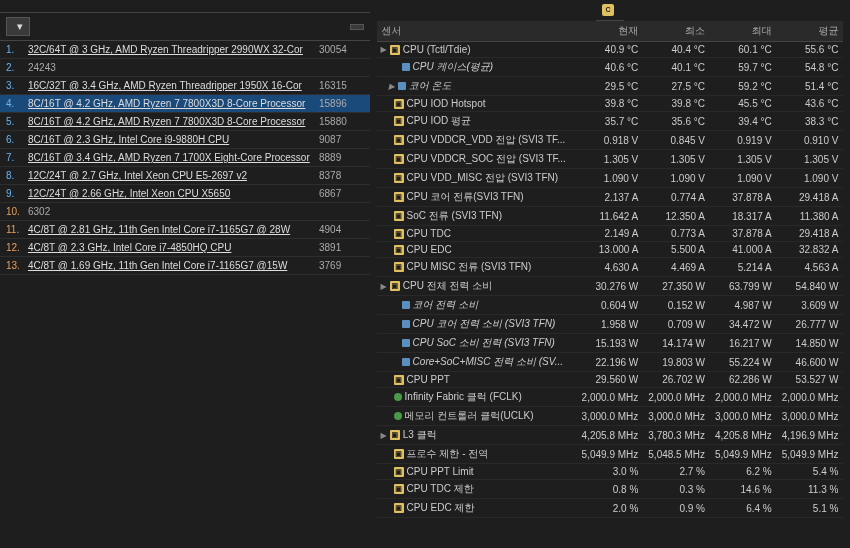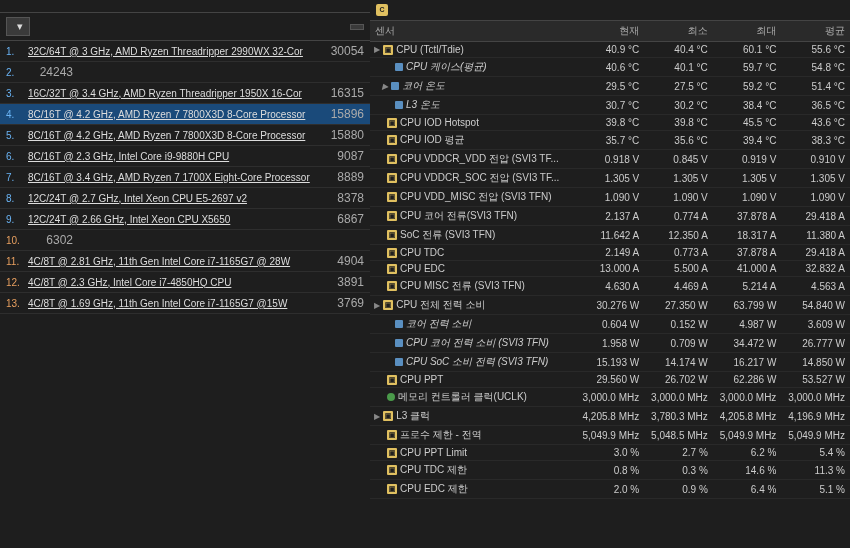--- a/index.html
+++ b/index.html
@@ -93,33 +93,33 @@
     .rank-label {
       flex: 1;
       font-size: 10px;
       white-space: nowrap;
       overflow: hidden;
       text-overflow: ellipsis;
       text-decoration: underline;
     }
 
     .rank-score {
-      font-size: 12px;
+      font-size: 10px;
       color: #aaa;
       min-width: 45px;
-      text-align: right;
     }
 
     
     .right-panel {
       flex: 1;
       background: #1e1e1e;
       display: flex;
       flex-direction: column;
       overflow: hidden;
+      align-items: center;
     }
 
     .right-header {
       display: flex;
       align-items: center;
       padding: 4px 6px;
       border-bottom: 1px solid #444;
       gap: 4px;
       font-size: 11px;
       font-weight: bold;
@@ -357,33 +357,20 @@
                 <span class="icon-sub"></span>
                 <span>코어 온도</span>
               </div>
             </td>
             <td>29.5 °C</td>
             <td>27.5 °C</td>
             <td>59.2 °C</td>
             <td>51.4 °C</td>
           </tr>
           <tr>
-            <td class="indent-1">
-              <div class="row-name">
-                <span style="display:inline-block;width:10px;"></span>
-                <span class="icon-sub"></span>
-                <span>L3 온도</span>
-              </div>
-            </td>
-            <td>30.7 °C</td>
-            <td>30.2 °C</td>
-            <td>38.4 °C</td>
-            <td>36.5 °C</td>
-          </tr>
-          <tr>
             <td>
               <div class="row-name">
                 <span style="display:inline-block;width:10px;"></span>
                 <span class="icon-cpu">▣</span>
                 <span>CPU IOD Hotspot</span>
               </div>
             </td>
             <td>39.8 °C</td>
             <td>39.8 °C</td>
             <td>45.5 °C</td>
@@ -552,37 +539,63 @@
                 <span class="icon-sub"></span>
                 <span>CPU SoC 소비 전력 (SVI3 TFN)</span>
               </div>
             </td>
             <td>15.193 W</td>
             <td>14.174 W</td>
             <td>16.217 W</td>
             <td>14.850 W</td>
           </tr>
           <tr>
+            <td class="indent-1">
+              <div class="row-name">
+                <span style="display:inline-block;width:10px;"></span>
+                <span class="icon-sub"></span>
+                <span>Core+SoC+MISC 전력 소비 (SV...</span>
+              </div>
+            </td>
+            <td>22.196 W</td>
+            <td>19.803 W</td>
+            <td>55.224 W</td>
+            <td>46.600 W</td>
+          </tr>
+          <tr>
             <td>
               <div class="row-name">
                 <span style="display:inline-block;width:10px;"></span>
                 <span class="icon-cpu">▣</span>
                 <span>CPU PPT</span>
               </div>
             </td>
             <td>29.560 W</td>
             <td>26.702 W</td>
             <td>62.286 W</td>
             <td>53.527 W</td>
           </tr>
           <tr>
             <td>
               <div class="row-name">
                 <span style="display:inline-block;width:10px;"></span>
                 <span class="icon-dot green"></span>
+                <span>Infinity Fabric 클럭 (FCLK)</span>
+              </div>
+            </td>
+            <td>2,000.0 MHz</td>
+            <td>2,000.0 MHz</td>
+            <td>2,000.0 MHz</td>
+            <td>2,000.0 MHz</td>
+          </tr>
+          <tr>
+            <td>
+              <div class="row-name">
+                <span style="display:inline-block;width:10px;"></span>
+                <span class="icon-dot green"></span>
                 <span>메모리 컨트롤러 클럭(UCLK)</span>
               </div>
             </td>
             <td>3,000.0 MHz</td>
             <td>3,000.0 MHz</td>
             <td>3,000.0 MHz</td>
             <td>3,000.0 MHz</td>
           </tr>
           <tr>
             <td>

